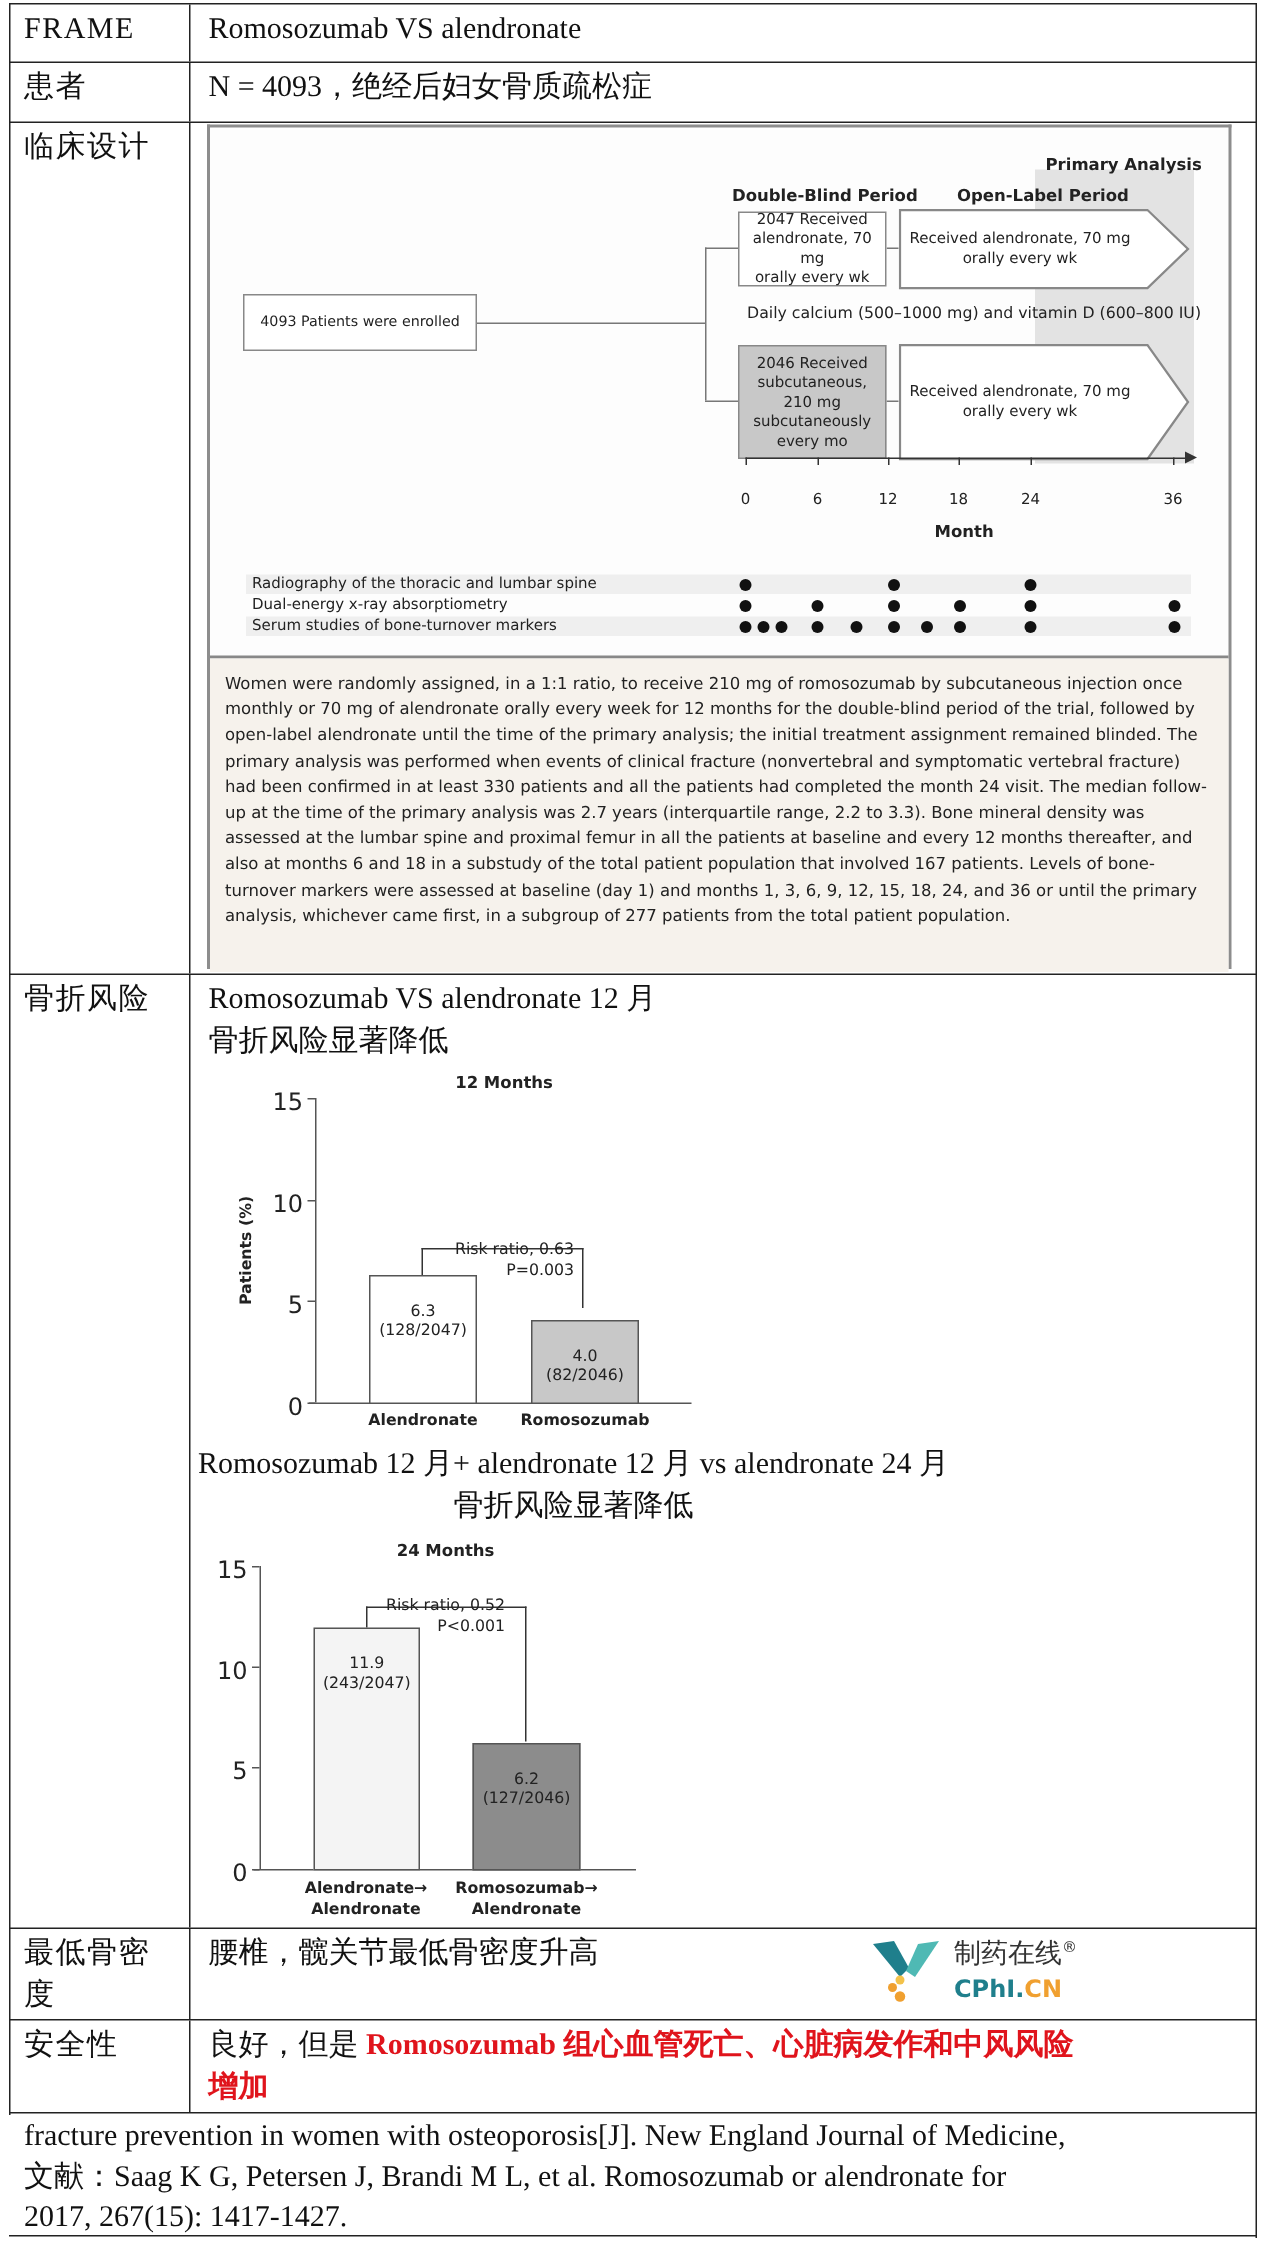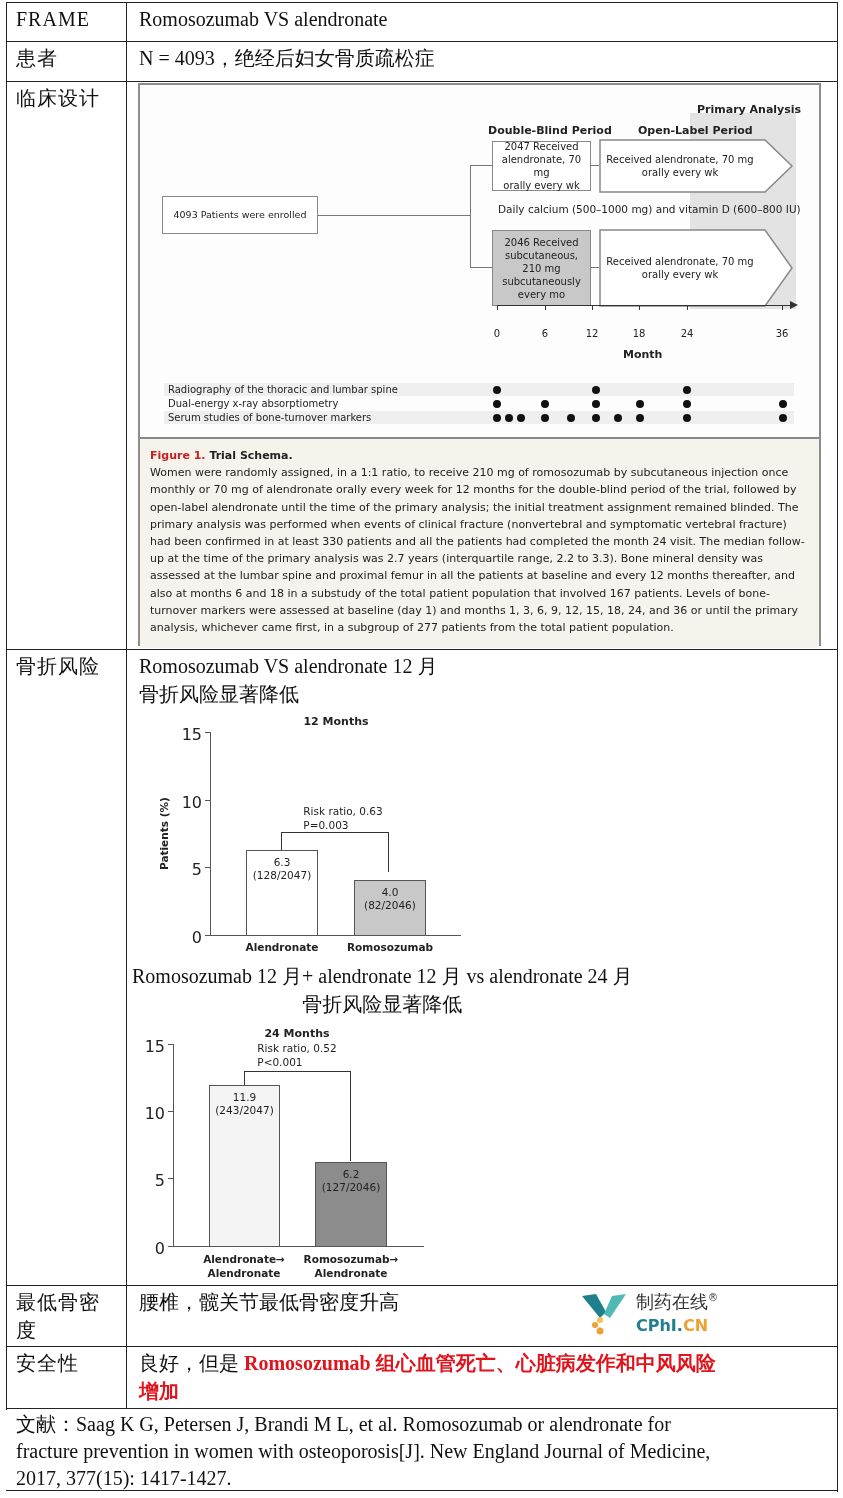--- a/index.html
+++ b/index.html
@@ -38,24 +38,24 @@
   .cap-title{font-weight:bold;}
   .cap-fig{color:#c0231e;font-weight:bold;}
 
   
   .chart{position:absolute;font-family:"DejaVu Sans","Liberation Sans",sans-serif;color:#222;}
   .c-title{position:absolute;font-size:11px;font-weight:bold;white-space:nowrap;transform:translateX(-50%);}
   .c-yaxis{position:absolute;width:0;border-left:1.3px solid #555;}
   .c-xaxis{position:absolute;height:0;border-top:1.3px solid #555;}
   .c-ytick{position:absolute;width:5px;height:0;border-top:1.3px solid #555;}
   .c-ylab{position:absolute;font-size:16px;text-align:right;width:22px;}
-  .c-bar{position:absolute;border:1.5px solid #555;box-sizing:border-box;text-align:center;font-size:10.5px;line-height:13px;padding-top:5px;}
+  .c-bar{position:absolute;border:1.5px solid #555;box-sizing:border-box;text-align:center;font-size:10.5px;line-height:13px;padding-top:17px;}
   .c-xlab{position:absolute;font-size:10.5px;font-weight:bold;text-align:center;line-height:14px;transform:translateX(-50%);white-space:nowrap;}
   .c-brk{position:absolute;border:1.3px solid #333;border-bottom:none;box-sizing:border-box;}
-  .c-rr{position:absolute;font-size:10.5px;text-align:left;line-height:14px;transform:translateX(-50%);white-space:nowrap;}
+  .c-rr{position:absolute;font-size:10.5px;text-align:right;line-height:14px;transform:translateX(-50%);white-space:nowrap;margin-top:22px;}
   .c-ytitle{position:absolute;font-size:10.5px;font-weight:bold;transform:rotate(-90deg);transform-origin:left top;white-space:nowrap;}
 
   .red{color:#e0141c;font-weight:bold;}
   .logo{position:absolute;left:578px;top:1290px;width:170px;height:50px;font-family:"DejaVu Sans","Liberation Sans",sans-serif;}
   .logo-cn{position:absolute;left:58px;top:0;font-size:18px;color:#333;white-space:nowrap;}
   .logo-en{position:absolute;left:58px;top:26px;font-size:16px;font-weight:bold;color:#1f7f8c;white-space:nowrap;}
   .logo-en .cn{color:#f0a030;}
 </style>
 </head>
 <body>
@@ -90,23 +90,23 @@
 </div>
 <div class="row" style="top:1346px;height:62px;padding-left:24px;">
   <div class="lbl">安全性</div>
   <div class="val">
     <div><span>良好，但是 </span><span class="red">Romosozumab 组心血管死亡、心脏病发作和中风风险</span></div>
     <div class="red">增加</div>
   </div>
 </div>
 <div class="row" style="top:1408px;height:82px;">
   <div style="padding:2px 0 0 10px;font-size:20px;line-height:27px;">
+    <div>fracture prevention in women with osteoporosis[J]. New England Journal of Medicine,</div>
     <div>文献：Saag K G, Petersen J, Brandi M L, et al. Romosozumab or alendronate for</div>
-    <div>fracture prevention in women with osteoporosis[J]. New England Journal of Medicine,</div>
-    <div>2017, 377(15): 1417-1427.</div>
+    <div>2017, 267(15): 1417-1427.</div>
   </div>
 </div>
 <div class="bottom"></div>
 
 <div class="fig">
   <div class="pa-band"></div>
   <div class="pa-label">Primary Analysis</div>
   <div class="db-label">Double-Blind Period</div>
   <div class="ol-label">Open-Label Period</div>
 
@@ -196,21 +196,20 @@
     <div class="dot" style="left:407px;"></div>
     <div class="dot" style="left:432px;"></div>
     <div class="dot" style="left:454px;"></div>
     <div class="dot" style="left:476px;"></div>
     <div class="dot" style="left:523px;"></div>
     <div class="dot" style="left:619px;"></div>
   </div>
 
   <div class="sep"></div>
   <div class="caption">
-    <div><span class="cap-fig">Figure 1.</span><span class="cap-title"> Trial Schema.</span></div>
     <div>Women were randomly assigned, in a 1:1 ratio, to receive 210 mg of romosozumab by subcutaneous injection once monthly or 70 mg of alendronate orally every week for 12 months for the double-blind period of the trial, followed by open-label alendronate until the time of the primary analysis; the initial treatment assignment remained blinded. The primary analysis was performed when events of clinical fracture (nonvertebral and symptomatic vertebral fracture) had been confirmed in at least 330 patients and all the patients had completed the month 24 visit. The median follow-up at the time of the primary analysis was 2.7 years (interquartile range, 2.2 to 3.3). Bone mineral density was assessed at the lumbar spine and proximal femur in all the patients at baseline and every 12 months thereafter, and also at months 6 and 18 in a substudy of the total patient population that involved 167 patients. Levels of bone-turnover markers were assessed at baseline (day 1) and months 1, 3, 6, 9, 12, 15, 18, 24, and 36 or until the primary analysis, whichever came first, in a subgroup of 277 patients from the total patient population.</div>
   </div>
 </div>
 
 <div class="chart" style="left:150px;top:712px;width:320px;height:245px;">
   <div class="c-title" style="left:186px;top:3px;">12 Months</div>
   <div class="c-ytitle" style="left:8px;top:158px;">Patients (%)</div>
   <div class="c-yaxis" style="left:60px;top:20px;height:203px;"></div>
   <div class="c-xaxis" style="left:56px;top:223px;width:255px;"></div>
   <div class="c-ytick" style="left:55px;top:20px;"></div>

